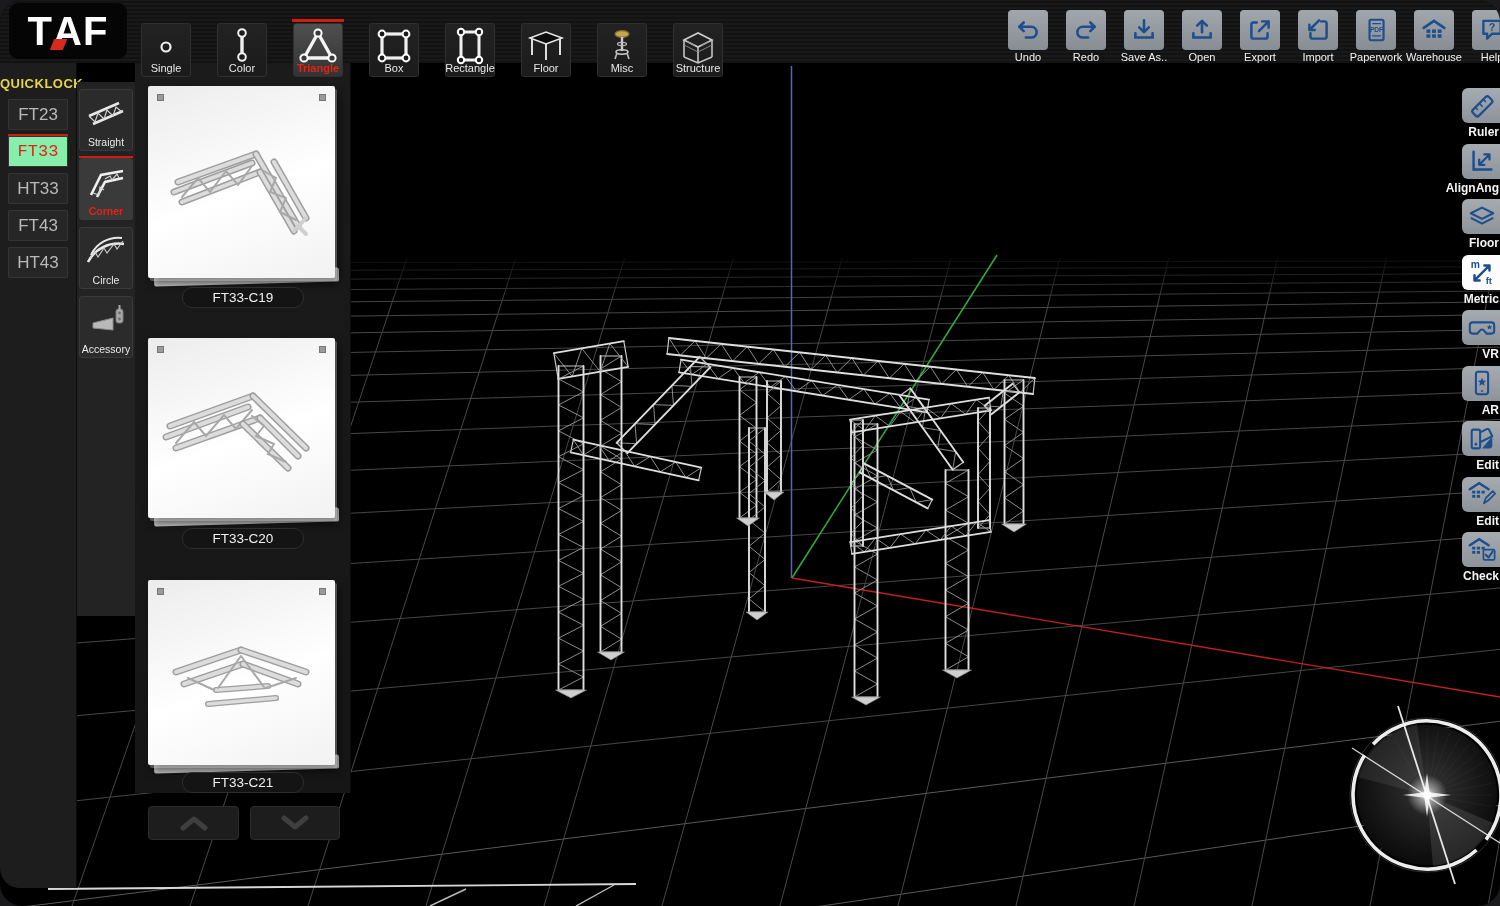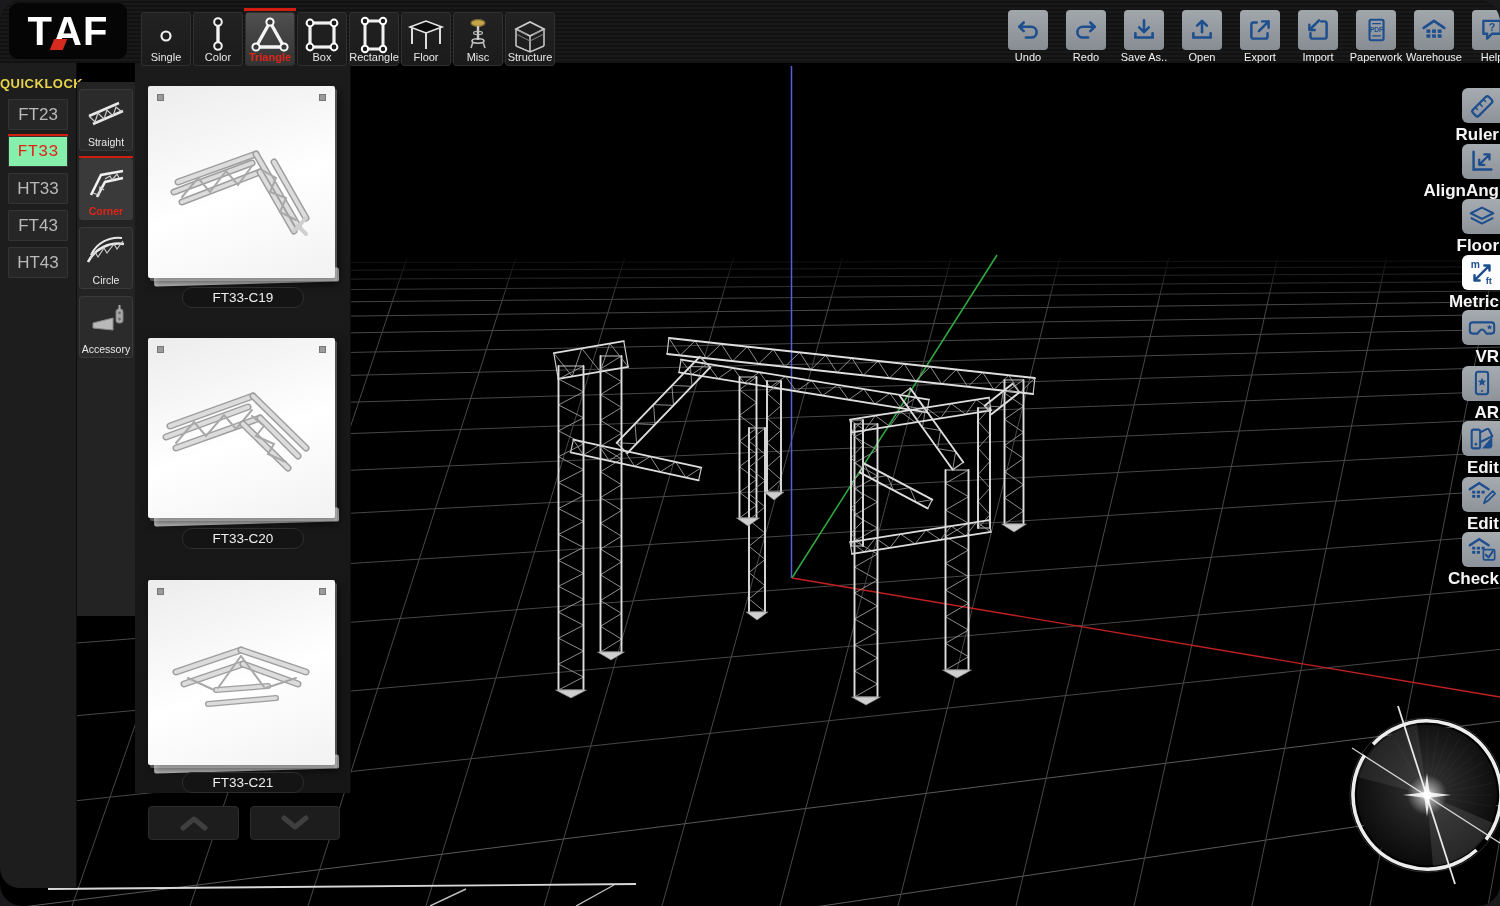--- a/index.html
+++ b/index.html
@@ -8,21 +8,21 @@
   
   .toolbar{position:absolute;left:0;top:0;width:1500px;height:63px;
            background:repeating-linear-gradient(0deg,#121212 0 2px,#191919 2px 4px);z-index:40;}
   .logo{position:absolute;left:9px;top:3px;width:118px;height:56px;background:#050505;border-radius:9px;
         display:flex;align-items:center;justify-content:center;color:#fff;font-weight:bold;font-size:40px;
         letter-spacing:1px;}
   .logo .lg{position:relative;line-height:1;}
   .logo .lg-a{position:relative;}
   .logo .red-accent{position:absolute;left:43px;bottom:9px;width:13px;height:11px;background:#d42b1e;
         transform:skewX(-22deg);}
-  .tools{position:absolute;left:141px;top:12px;display:flex;gap:2px;}
+  .tools{position:absolute;left:141px;top:23px;display:flex;gap:26px;}
   .tool{position:relative;width:50px;height:54px;background:linear-gradient(#222,#1b1b1b);
         border:1px solid #303030;border-radius:3px;display:flex;flex-direction:column;align-items:center;
         justify-content:flex-end;padding-bottom:2px;box-sizing:border-box;cursor:pointer;}
   .tool svg{position:absolute;top:3px;left:50%;transform:translateX(-50%);}
   .tool .tlabel{font-size:11px;color:#e8e8e8;white-space:nowrap;}
   .tool.selected{background:linear-gradient(#4f4f4f,#333);}
   .tool.selected::before{content:"";position:absolute;left:-2px;right:-2px;top:-5px;height:3px;background:#d11c10;}
   .tool.selected .tlabel{color:#e02418;font-weight:bold;}
   .actions{position:absolute;left:1006px;top:10px;display:flex;gap:14px;}
   .action{width:44px;display:flex;flex-direction:column;align-items:center;cursor:pointer;}
@@ -58,21 +58,21 @@
   .pill{position:absolute;left:47px;width:120px;height:19px;background:#141414;border:1px solid #2e2e2e;
         border-radius:10px;color:#f0f0f0;font-size:13.5px;display:flex;align-items:center;justify-content:center;text-align:center;}
   .pager-btn{position:absolute;width:89px;height:32px;background:#1d1d1d;border:1px solid #2c2c2c;border-radius:4px;
         display:flex;align-items:center;justify-content:center;cursor:pointer;z-index:30;}
   
   .rightbar{position:absolute;right:0;top:88px;width:40px;z-index:30;}
   .rb-item{position:relative;height:55.5px;cursor:pointer;}
   .rb-btn{position:absolute;left:2px;top:0;width:46px;height:35px;background:linear-gradient(#a6abb0,#8d939a);
         border-radius:6px 0 0 6px;display:flex;align-items:center;justify-content:flex-start;padding-left:5px;box-sizing:border-box;}
   .rb-item.selected .rb-btn{background:#fdfdfd;}
-  .rb-lbl{position:absolute;top:37px;right:1px;font-size:17px;font-weight:bold;color:#f5f5f5;white-space:nowrap;
+  .rb-lbl{position:absolute;top:37px;right:1px;font-size:12px;font-weight:bold;color:#f5f5f5;white-space:nowrap;
         text-shadow:0 1px 2px #000;}
   
   .viewport{position:absolute;left:0;top:0;width:1500px;height:906px;background:#000;}
   svg text{font-family:"Liberation Sans",sans-serif;}
 </style>
 </head>
 <body>
 
 <div class="screen">
 

